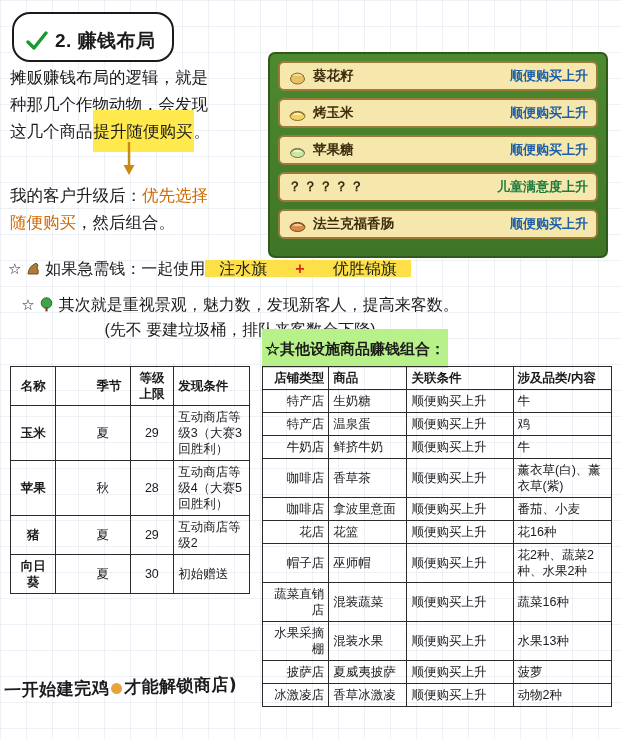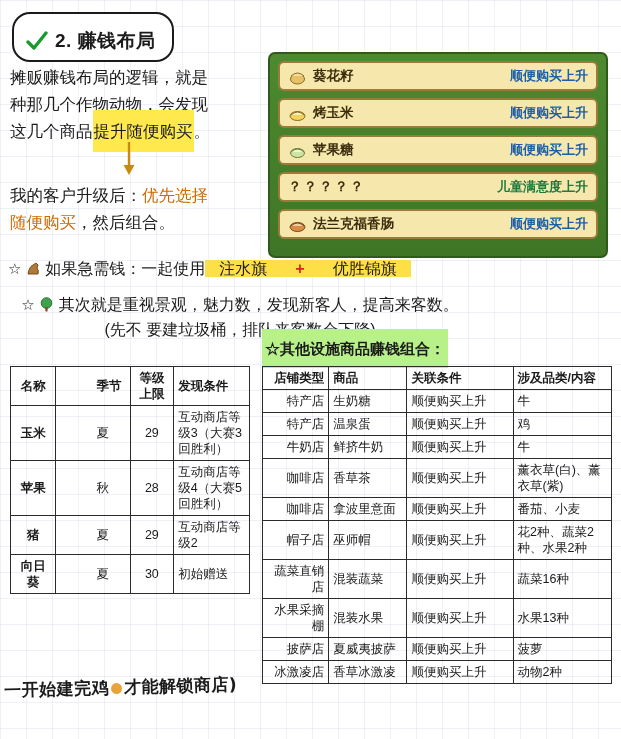--- a/index.html
+++ b/index.html
@@ -425,20 +425,26 @@
           <td>顺便购买上升</td>
           <td>薰衣草(白)、薰衣草(紫)</td>
         </tr>
         <tr>
           <td>咖啡店</td>
           <td>拿波里意面</td>
           <td>顺便购买上升</td>
           <td>番茄、小麦</td>
         </tr>
         <tr>
+          <td>花店</td>
+          <td>花篮</td>
+          <td>顺便购买上升</td>
+          <td>花16种</td>
+        </tr>
+        <tr>
           <td>帽子店</td>
           <td>巫师帽</td>
           <td>顺便购买上升</td>
           <td>花2种、蔬菜2种、水果2种</td>
         </tr>
         <tr>
           <td>蔬菜直销店</td>
           <td>混装蔬菜</td>
           <td>顺便购买上升</td>
           <td>蔬菜16种</td>

